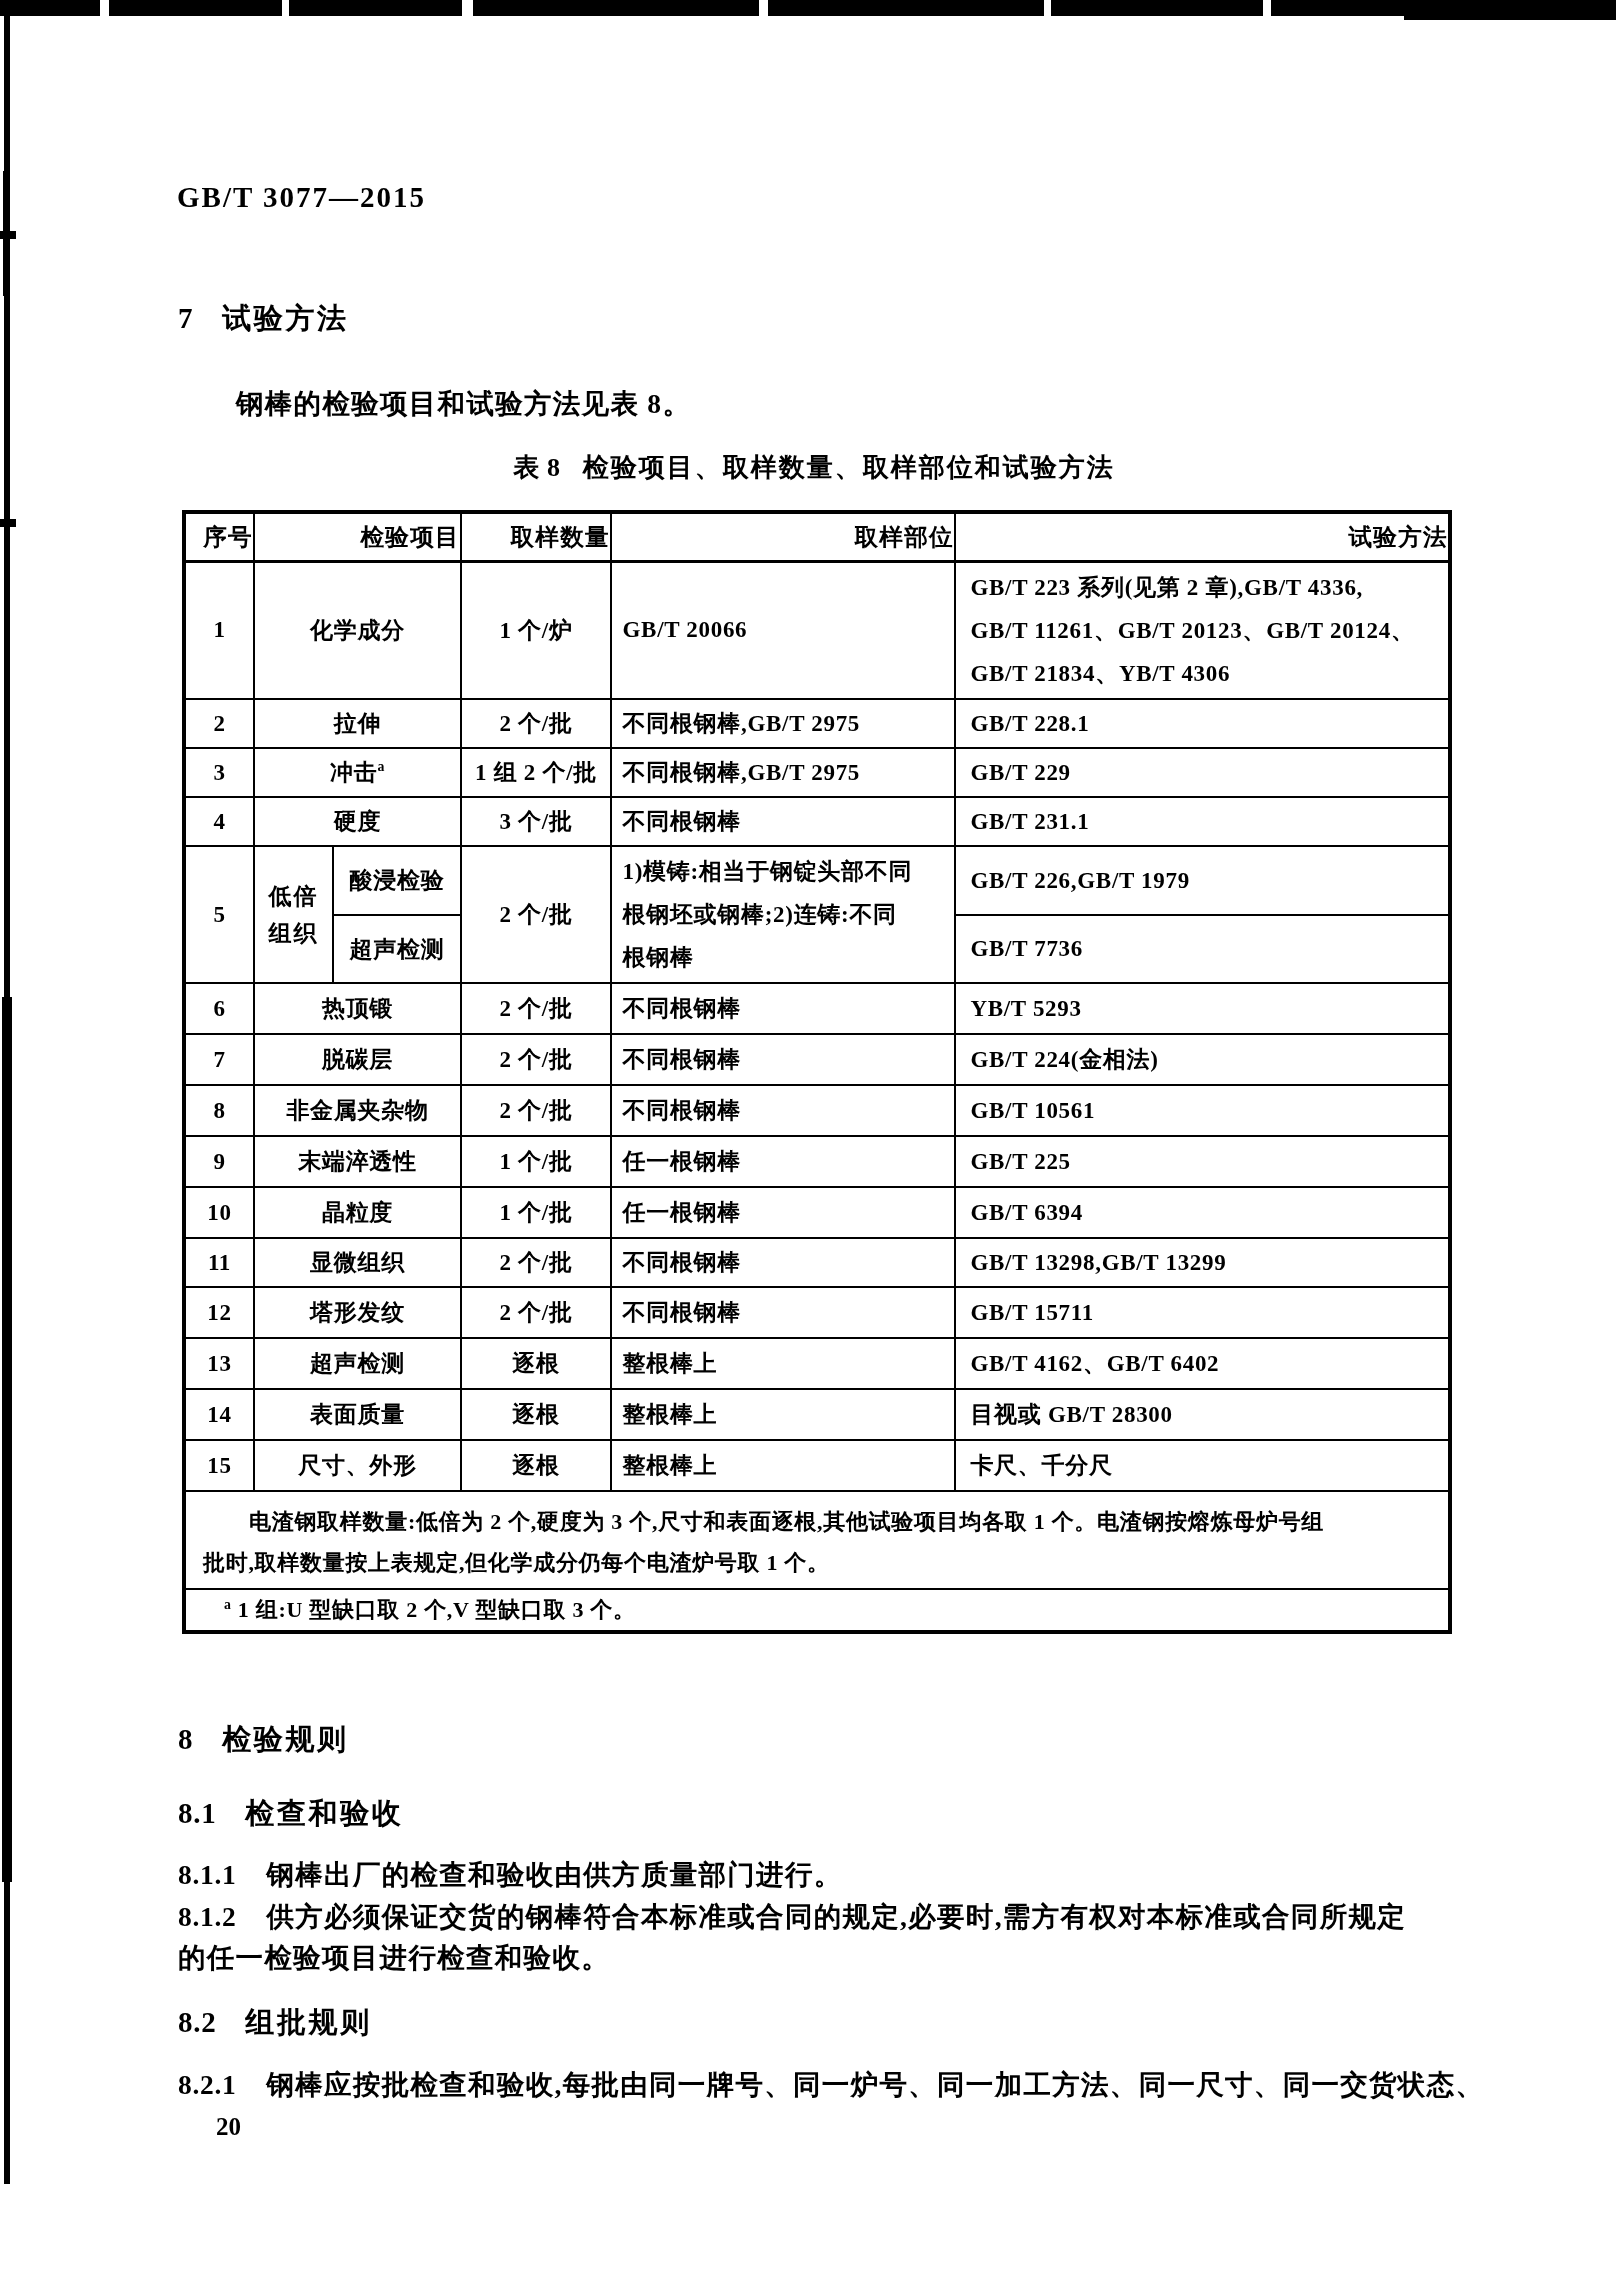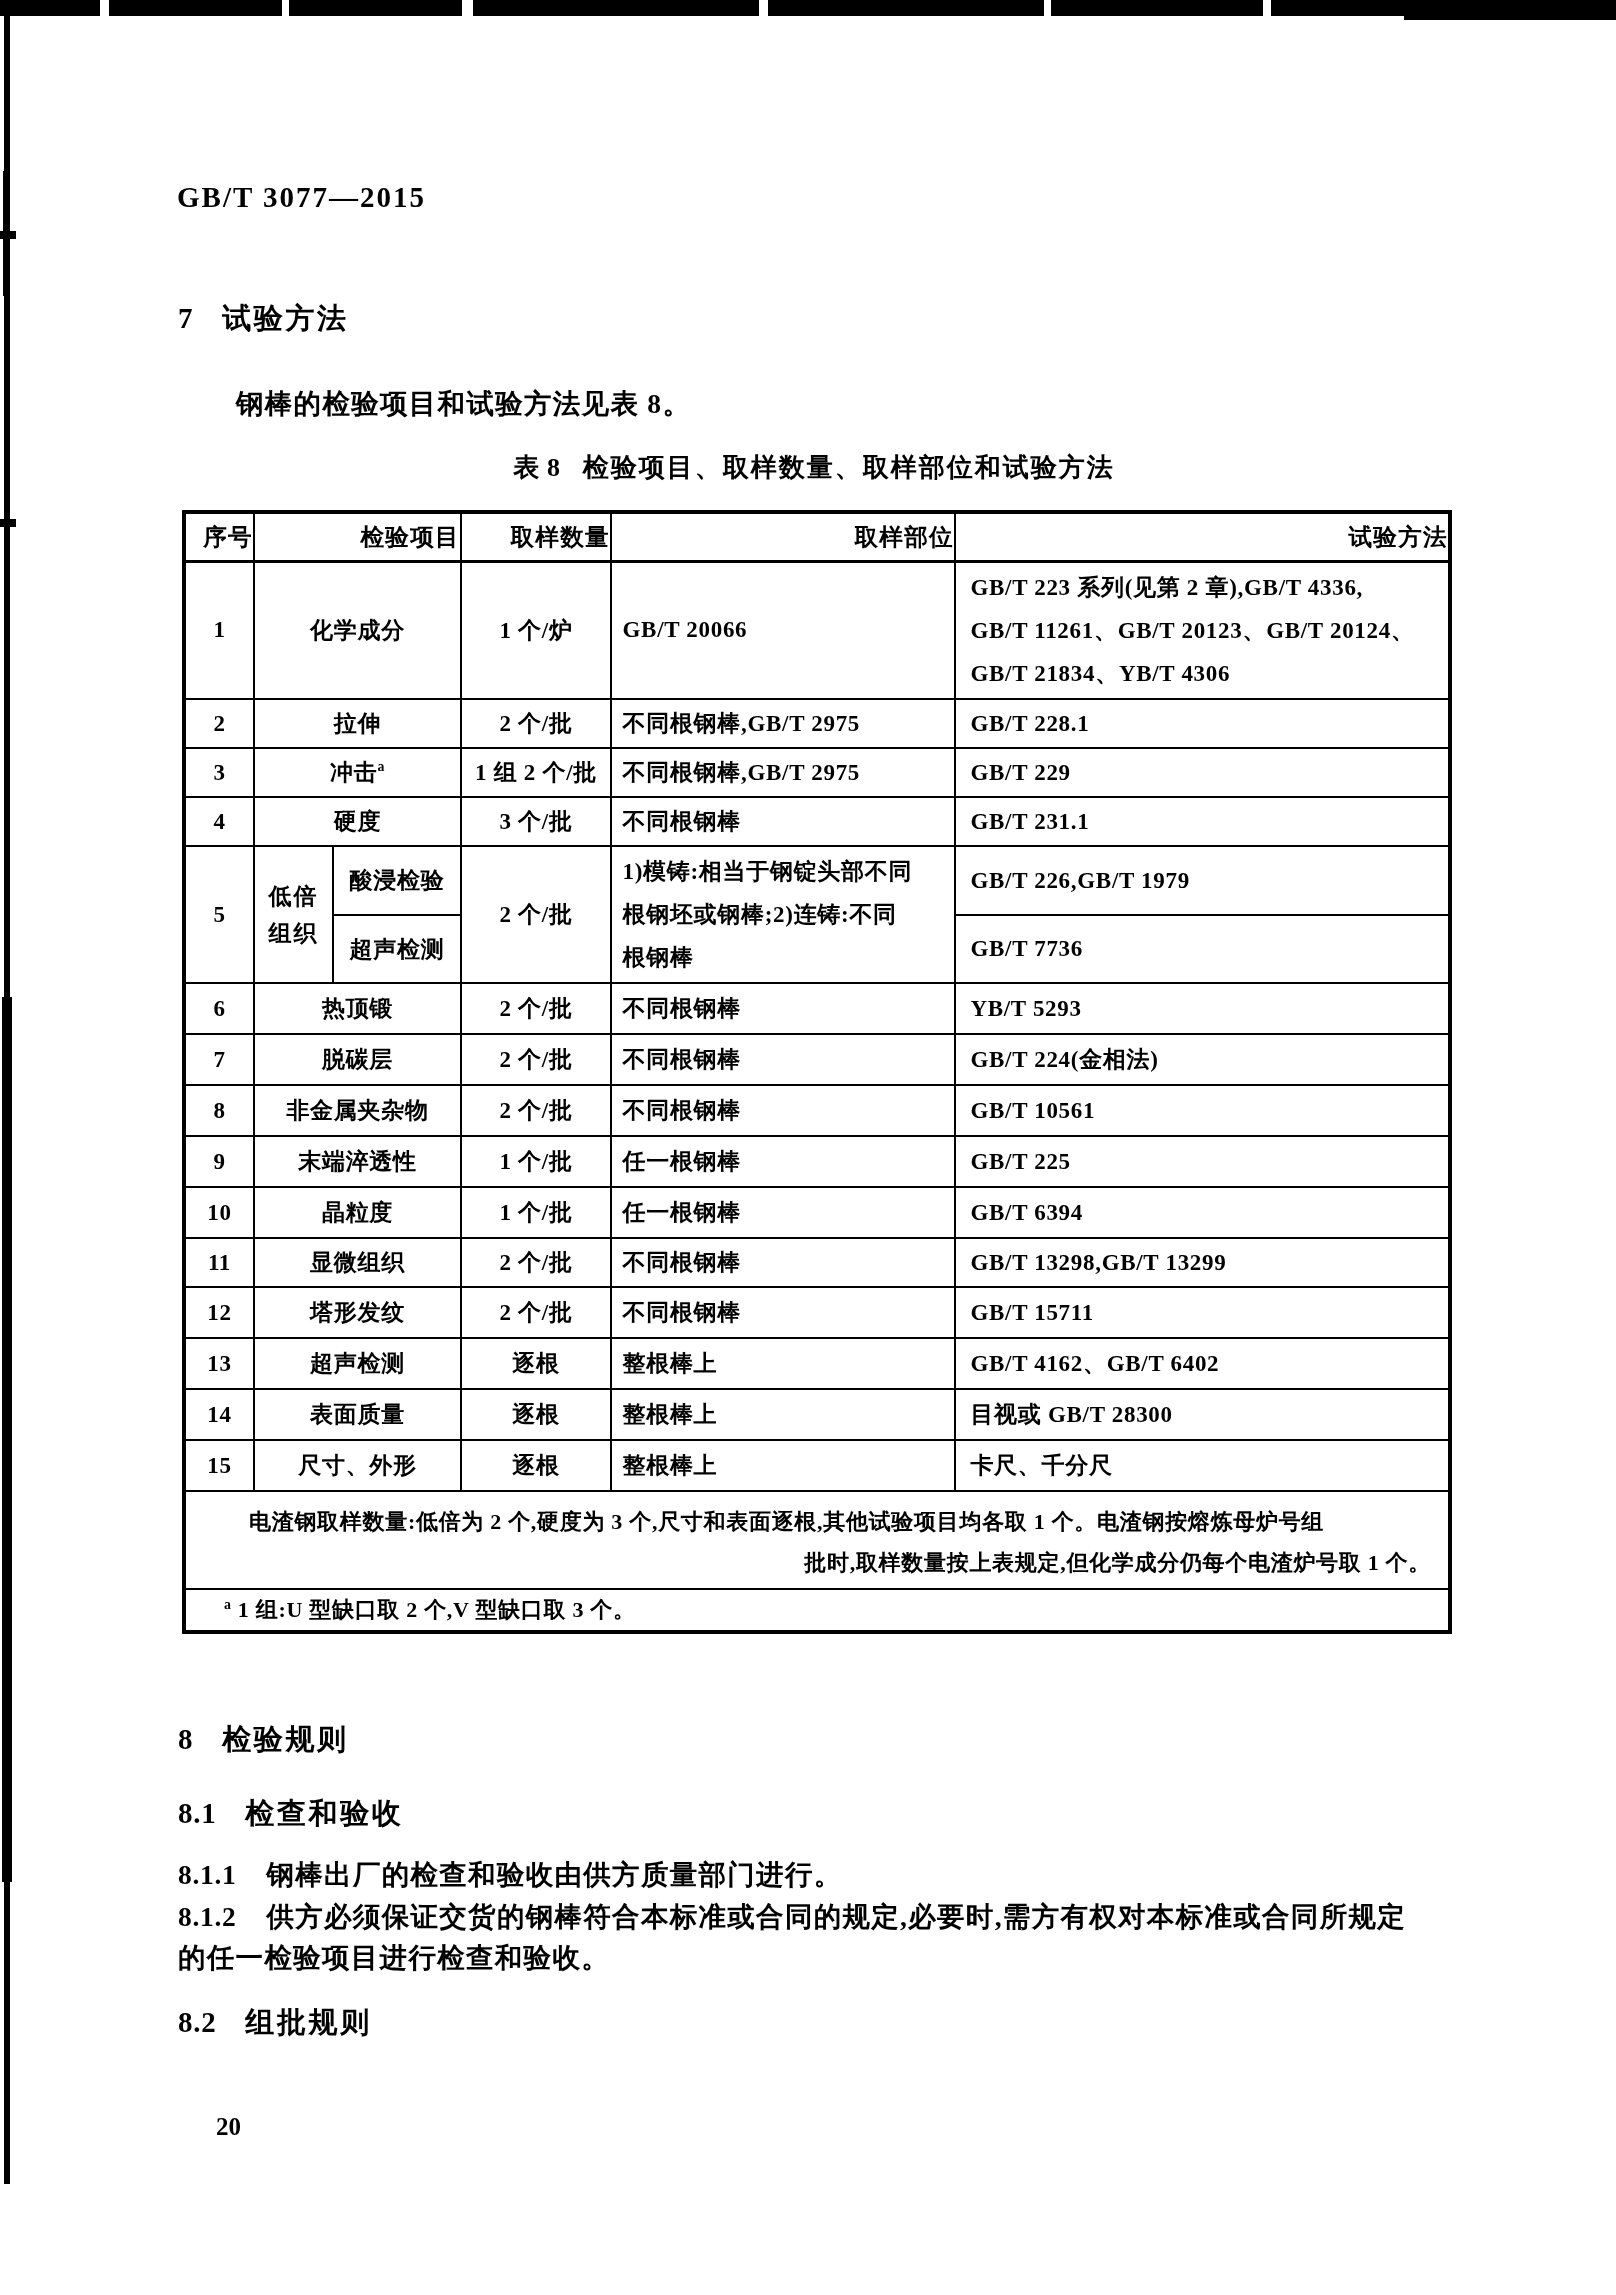--- a/index.html
+++ b/index.html
@@ -46,21 +46,21 @@
     padding:0;
   }
   .thead td{border-bottom-width:3.3px;text-align:right;font-size:23.6px;letter-spacing:1.3px;}
   .ctr{text-align:center;}
   .loc{text-align:left;padding-left:10.5px;border-radius:11px;}
   .met{text-align:left;padding-left:14.4px;}
   .ml div{line-height:43px;}
   .lowmag div{line-height:37px;text-align:center;letter-spacing:2px;}
   .noterow td{font-size:22px;letter-spacing:0.7px;padding:9.2px 17px 5.2px 17px;vertical-align:top;}
   .noterow .l1{text-indent:46px;line-height:41px;}
-  .noterow .l2{line-height:41px;text-align:right;}
+  .noterow .l2{line-height:41px;}
   .footrow td{font-size:22px;padding-left:38px;}
   sup{font-size:13.8px;vertical-align:super;line-height:0;}
 </style>
 </head>
 <body>
 
 <div class="page">
 
   <div class="abs topbar">
     <div class="notch" style="left:100px;width:9.2px;"></div>
@@ -276,17 +276,20 @@
 
   <div class="abs para" style="left:178px;top:1899px;">
     <span class="num">8.1.2</span><span>供方必须保证交货的钢棒符合本标准或合同的规定,必要时,需方有权对本标准或合同所规定</span>
   </div>
   <div class="abs para" style="left:178px;top:1940px;">的任一检验项目进行检查和验收。</div>
 
   <div class="abs heading" style="left:178px;top:2003px;">
     <span class="num">8.2</span><span>组批规则</span>
   </div>
 
+  <div class="abs para" style="left:178px;top:2067px;">
+    <span class="num">8.2.1</span><span>钢棒应按批检查和验收,每批由同一牌号、同一炉号、同一加工方法、同一尺寸、同一交货状态、</span>
+  </div>
 
   <div class="abs pageno">20</div>
 
 </div>
 
 
 </body></html>

